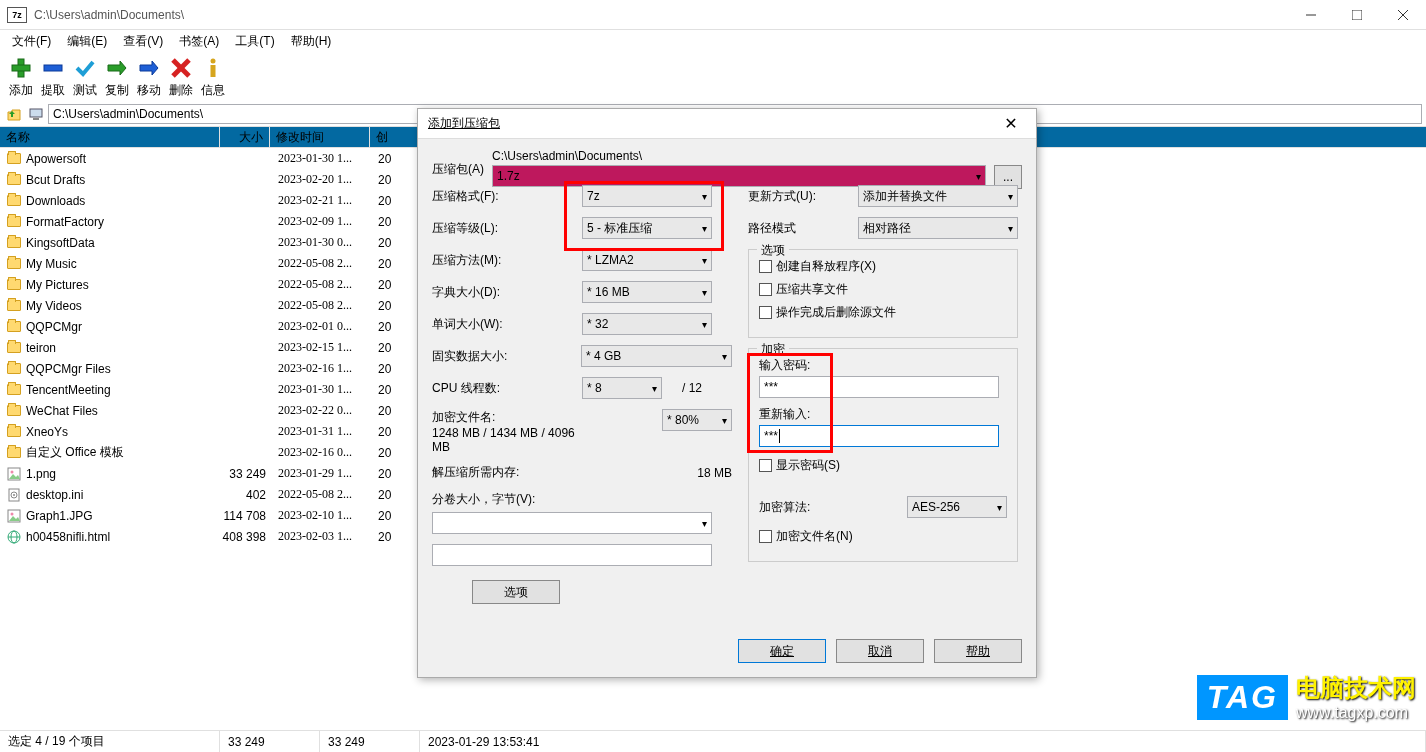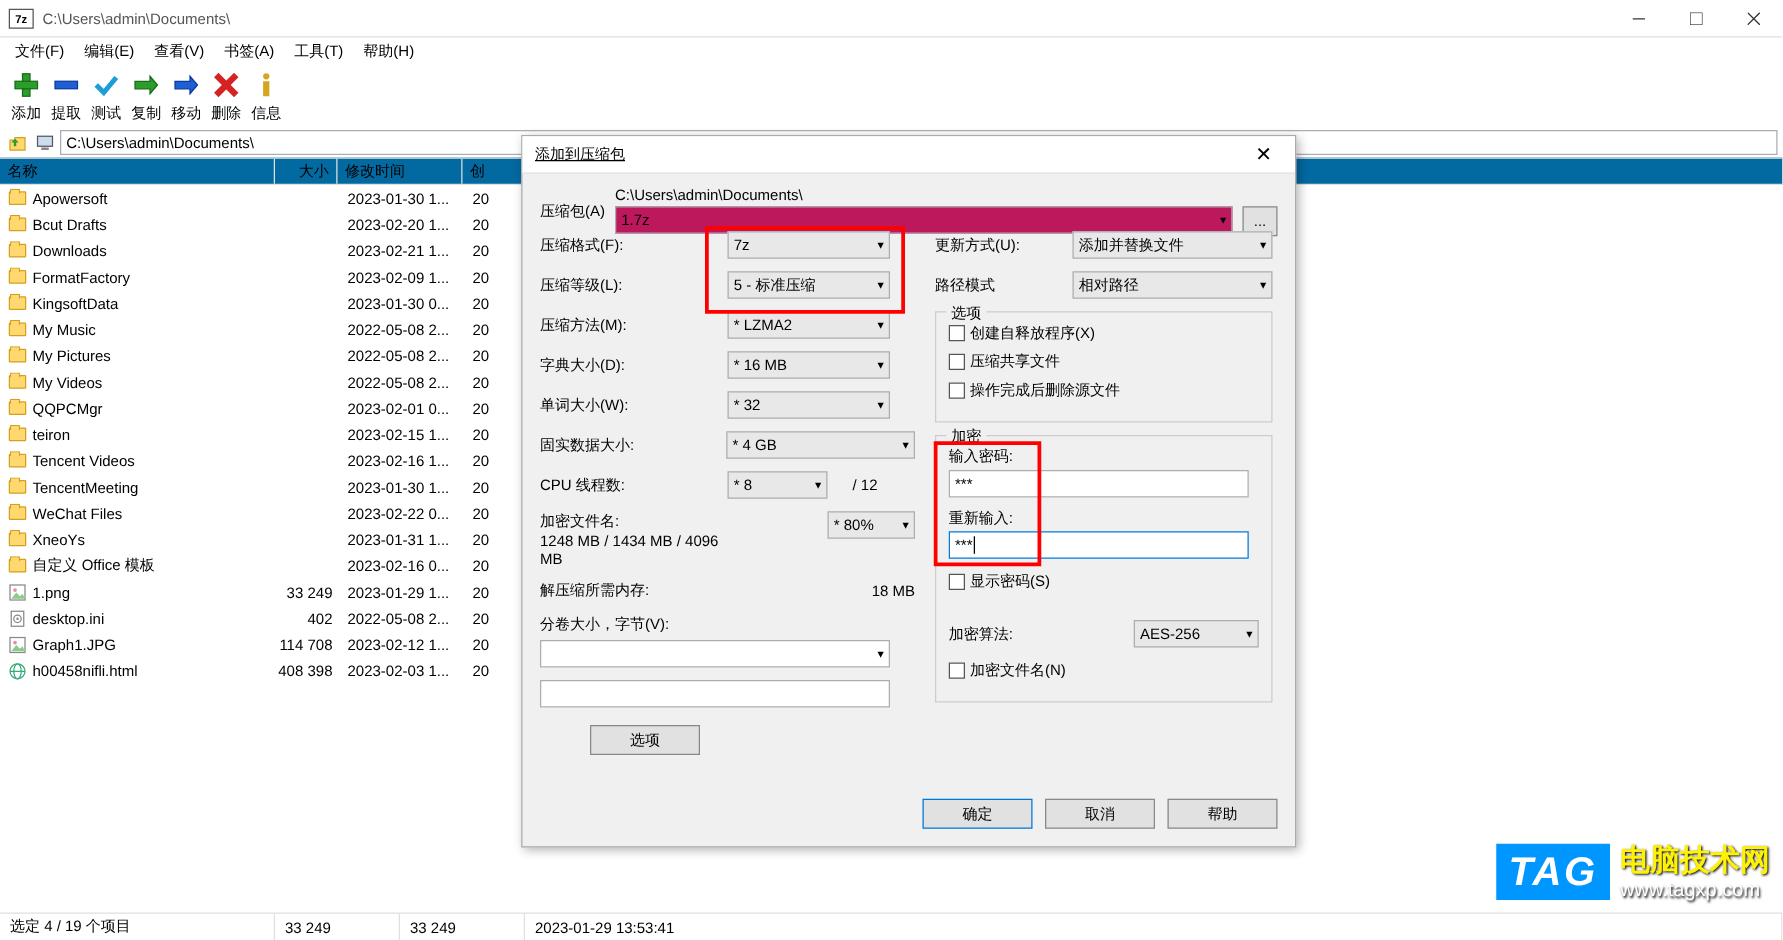--- a/index.html
+++ b/index.html
@@ -35,21 +35,21 @@
 .col-size { width: 50px; justify-content: flex-end; }
 .col-date { width: 100px; }
 .col-created { width: 100px; }
 
 
 .filelist { height: 560px; overflow: hidden; }
 .row { height: 21px; display: flex; align-items: center; padding-left: 6px; }
 .row .fico { width: 16px; height: 16px; margin-right: 4px; display: flex; align-items: center; justify-content: center; }
 .row .rname { width: 196px; overflow: hidden; white-space: nowrap; }
 .row .rsize { width: 50px; text-align: right; padding-right: 6px; }
-.row .rdate { width: 100px; padding-left: 6px; overflow: hidden; white-space: nowrap; }
+.row .rdate { width: 100px; padding-left: 6px; overflow: hidden; white-space: nowrap; font-family: Liberation Serif, serif; }
 .row .rcreated { width: 100px; padding-left: 6px; overflow: hidden; white-space: nowrap; }
 
 
 .folder-ico { width: 14px; height: 11px; background: #ffd970; border: 1px solid #d4a020; border-radius: 1px; position: relative; }
 .folder-ico::before { content: ''; position: absolute; top: -3px; left: 0; width: 6px; height: 3px; background: #ffd970; border: 1px solid #d4a020; border-bottom: none; border-radius: 1px 1px 0 0; }
 
 
 .statusbar { position: absolute; bottom: 0; left: 0; right: 0; height: 22px; border-top: 1px solid #e0e0e0; display: flex; align-items: center; }
 .statusbar .cell { padding: 0 8px; border-right: 1px solid #e0e0e0; height: 100%; display: flex; align-items: center; }
 
@@ -66,21 +66,21 @@
 .dlg-input { height: 22px; border: 1px solid #abadb3; background: #fff; padding: 0 4px; display: flex; align-items: center; }
 
 .dlg-left { position: absolute; left: 14px; top: 46px; width: 300px; }
 .dlg-right { position: absolute; left: 330px; top: 46px; width: 270px; }
 
 .fieldset { border: 1px solid #ccc; padding: 8px 10px 10px 10px; margin-bottom: 10px; position: relative; }
 .fieldset .legend { position: absolute; top: -8px; left: 8px; background: #f0f0f0; padding: 0 4px; }
 .chk-row { display: flex; align-items: center; margin-bottom: 6px; gap: 4px; }
 .chk { width: 13px; height: 13px; border: 1px solid #555; background: #fff; }
 
-.dlg-btns { position: absolute; bottom: 14px; right: 14px; display: flex; gap: 10px; }
+.dlg-btns { position: absolute; bottom: 14px; right: 14px; display: flex; gap: 10px; text-decoration: underline; }
 .dlg-btn { width: 88px; height: 24px; border: 1px solid #888; background: #e1e1e1; display: flex; align-items: center; justify-content: center; }
 .dlg-btn.primary { border: 1px solid #0078d7; }
 
 
 .watermark { position: absolute; right: 10px; bottom: 30px; display: flex; align-items: center; }
 .wm-tag { background: #0096ff; color: #fff; font-size: 32px; font-weight: bold; padding: 4px 10px; font-style: italic; letter-spacing: 2px; }
 .wm-txt { margin-left: 8px; }
 .wm-txt .l1 { color: #fff200; font-size: 24px; font-weight: bold; text-shadow: 1px 1px 2px #000; }
 .wm-txt .l2 { color: #fff; font-size: 16px; text-shadow: 1px 1px 2px #000; }
 
@@ -294,21 +294,21 @@
       </div>
       <div class="rname">teiron</div>
       <div class="rsize"></div>
       <div class="rdate">2023-02-15 1...</div>
       <div class="rcreated">20</div>
     </div>
     <div class="row">
       <div class="fico">
         <div class="folder-ico"></div>
       </div>
-      <div class="rname">Tencent Videos</div>
+      <div class="rname">QQPCMgr Files</div>
       <div class="rsize"></div>
       <div class="rdate">2023-02-16 1...</div>
       <div class="rcreated">20</div>
     </div>
     <div class="row">
       <div class="fico">
         <div class="folder-ico"></div>
       </div>
       <div class="rname">TencentMeeting</div>
       <div class="rsize"></div>
@@ -371,21 +371,21 @@
     <div class="row">
       <div class="fico">
         <svg width="14" height="14">
           <rect x="1" y="1" width="12" height="12" fill="#fff" stroke="#888"></rect>
           <circle cx="5" cy="5" r="1.5" fill="#e8a"></circle>
           <path d="M2 12 L6 7 L9 10 L11 8 L13 12 Z" fill="#8c8"></path>
         </svg>
       </div>
       <div class="rname">Graph1.JPG</div>
       <div class="rsize">114 708</div>
-      <div class="rdate">2023-02-12 1...</div>
+      <div class="rdate">2023-02-10 1...</div>
       <div class="rcreated">20</div>
     </div>
     <div class="row">
       <div class="fico">
         <svg width="14" height="14">
           <circle cx="7" cy="7" r="6" fill="#fff" stroke="#3a7"></circle>
           <ellipse cx="7" cy="7" rx="3" ry="6" fill="none" stroke="#3a7"></ellipse>
           <line x1="1" y1="7" x2="13" y2="7" stroke="#3a7"></line>
         </svg>
       </div>

